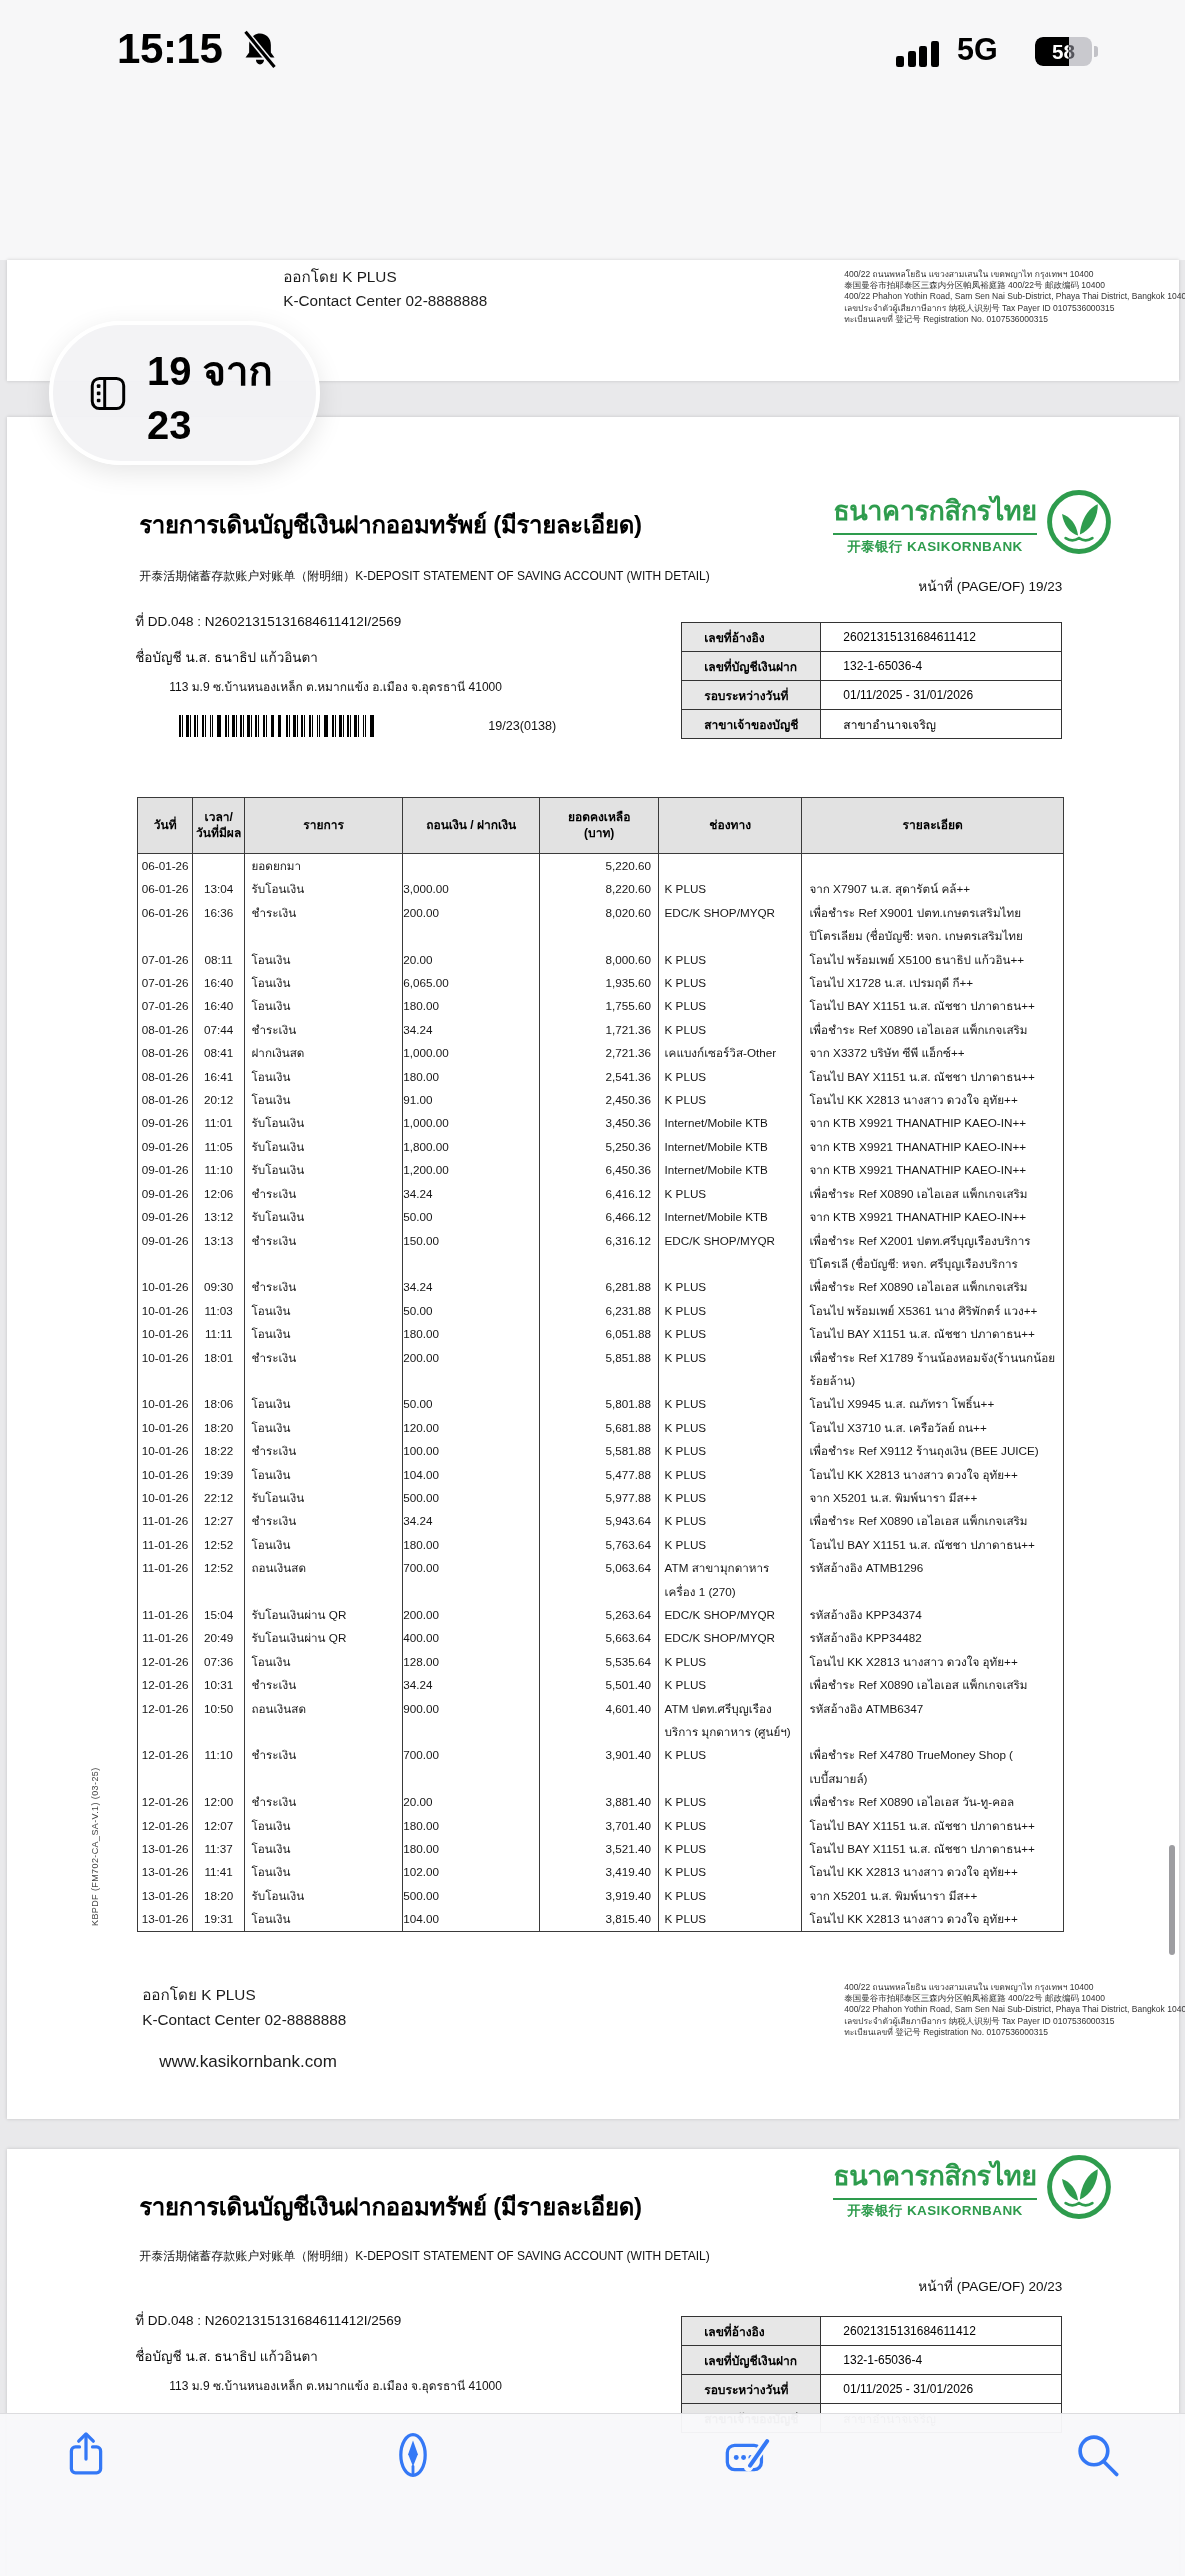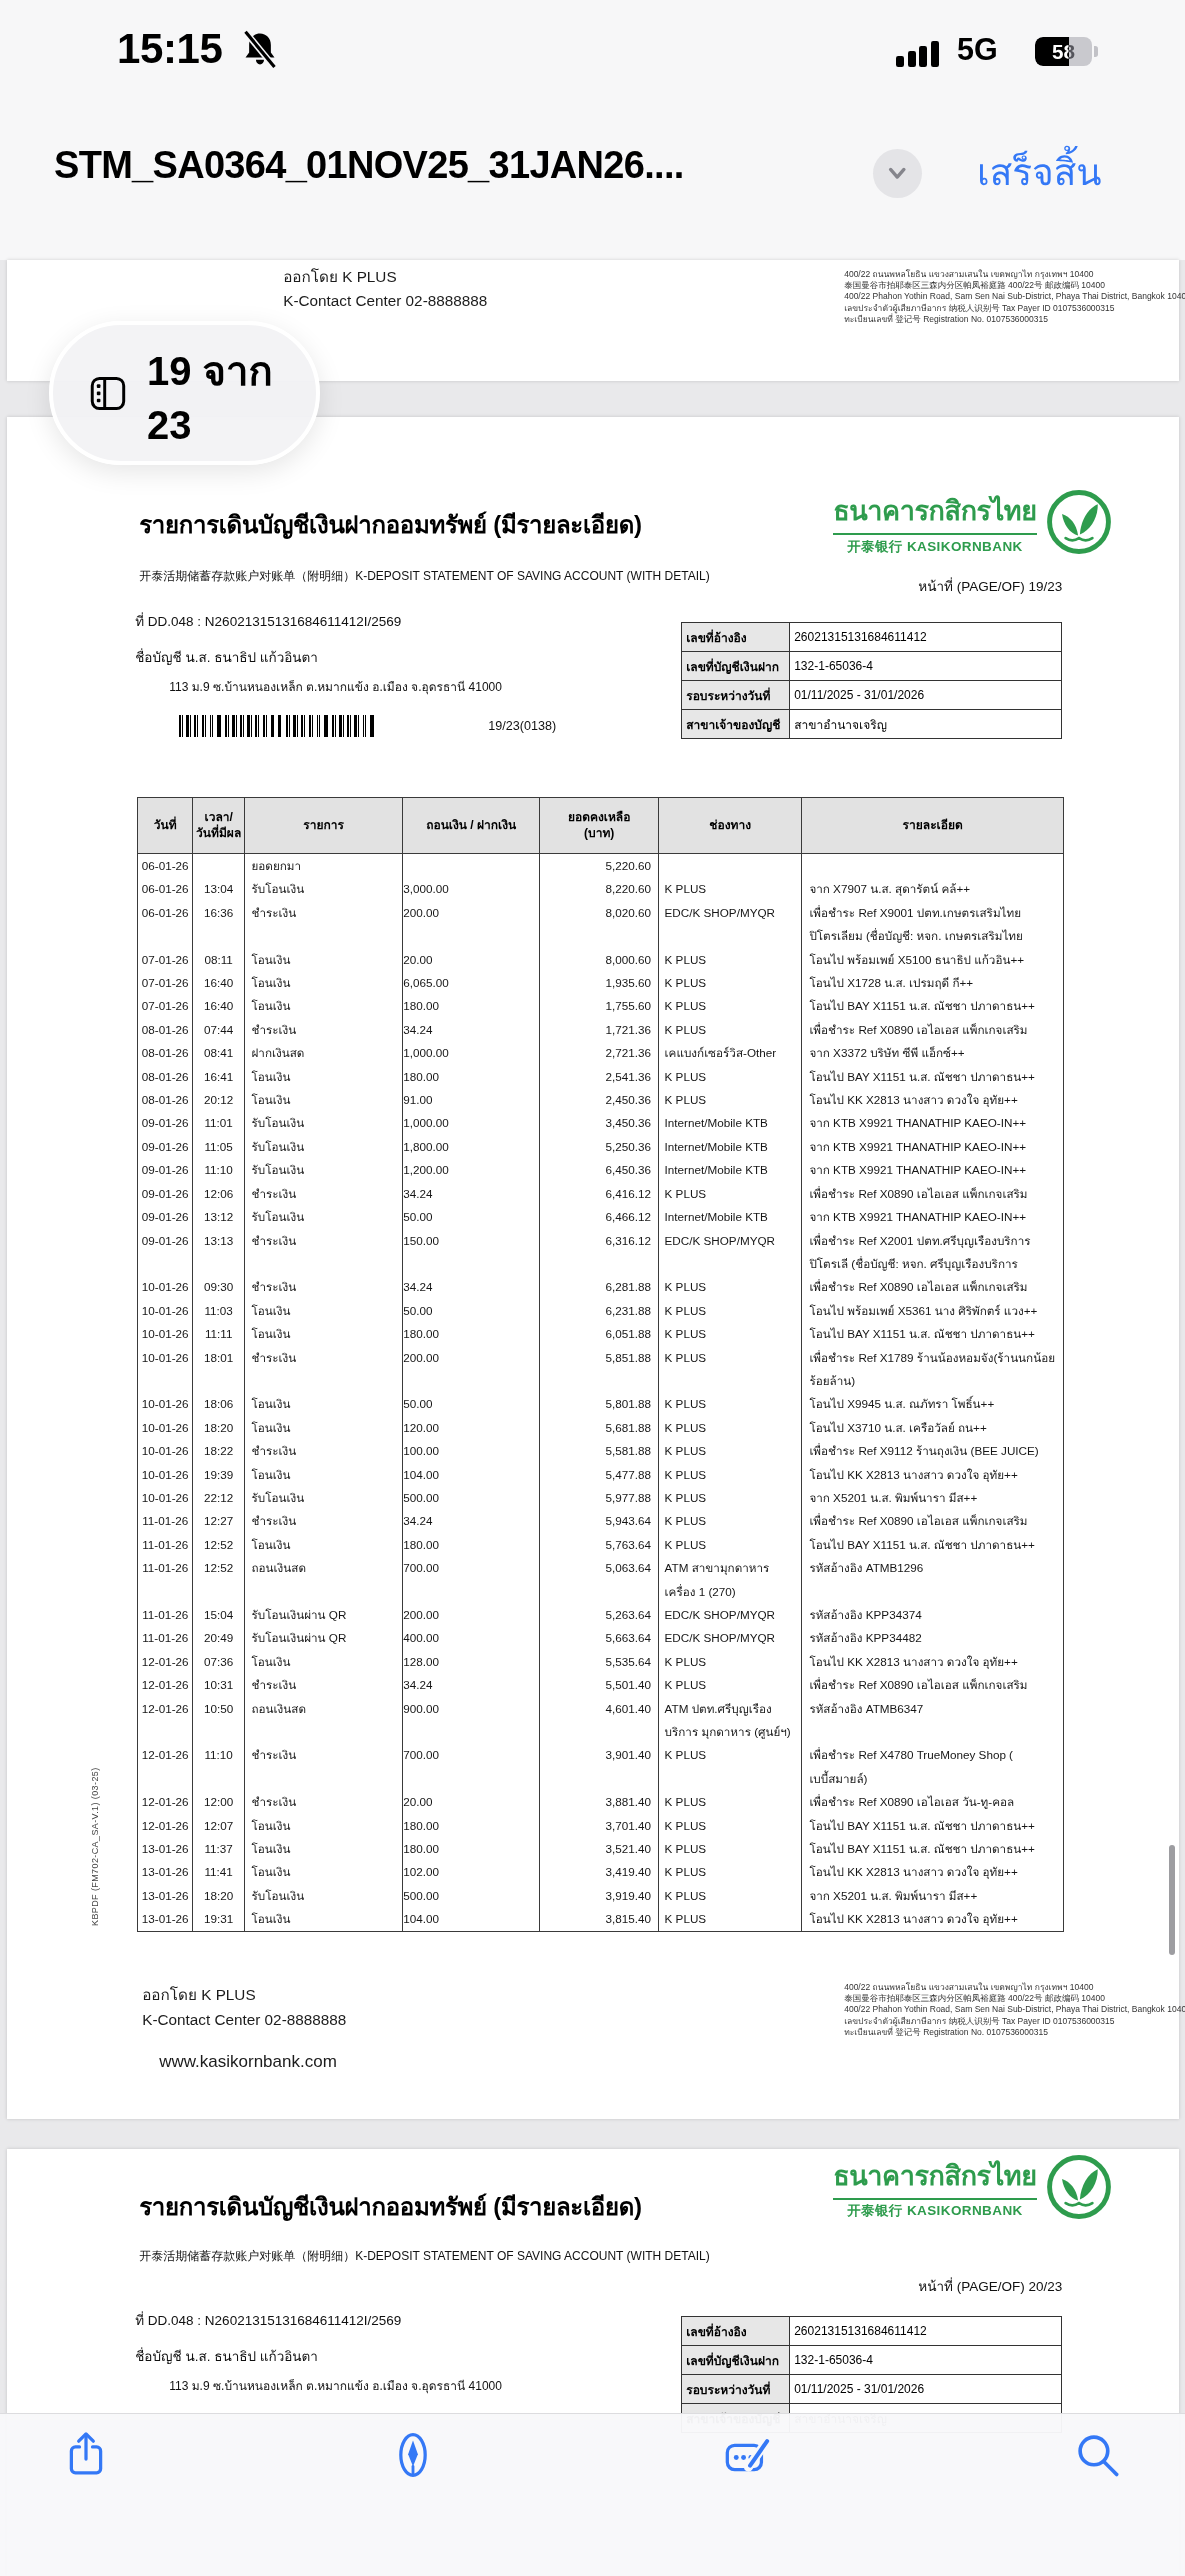--- a/index.html
+++ b/index.html
@@ -47,21 +47,21 @@
   .stm-sub { position:absolute; left:132px; font-size:12px; font-weight:400; color:#111;margin-top:20px; }
   .bank-logo { position:absolute; display:flex; gap:9px; align-items:flex-start; }
   .bank-txt { text-align:center; }
   .bank-name { font-size:27px; font-weight:700; color:#2E9C4D; border-bottom:2.7px solid #2E9C4D; padding-bottom:1px; letter-spacing:-0.4px; }
   .bank-intl { margin-top:2.7px; font-size:13.5px; font-weight:700; color:#2E9C4D; letter-spacing:0.4px; }
   .pageof { position:absolute; width:287px; text-align:right; font-size:13.5px; color:#111; }
   .docno, .acct { position:absolute; font-size:13.5px; color:#111; }
   .acct-addr { position:absolute; font-size:12px; color:#111; }
 
   .ref-table { position:absolute; width:381px; border:1.8px solid #333; border-collapse:collapse; }
-  .ref-table td { border:1.3px solid #333; height:29px; font-size:12px; color:#000; padding:0 4px; white-space:nowrap; }
+  .ref-table td { border:1.3px solid #333; height:29px; font-size:12px; color:#000; padding:0 22px; white-space:nowrap; }
   .ref-table td.lbl { background:#e7e7e7; font-weight:700; width:108px; }
 
   .barcode { position:absolute; height:21.6px; width:196px;
     background:repeating-linear-gradient(90deg,#000 0 1.8px,#fff 1.8px 2.7px,#000 2.7px 3.6px,#fff 3.6px 7.2px,#000 7.2px 10px,#fff 10px 10.8px,#000 10.8px 11.7px,#fff 11.7px 15.3px); }
   .barcode-cap { position:absolute; font-size:12.6px; color:#111; }
 
   .side-code { position:absolute; writing-mode:vertical-rl; transform:rotate(180deg); font-size:9px; color:#444; letter-spacing:0.4px; }
 
   
   .txn { position:absolute; left:130px; top:380px; border-collapse:collapse; table-layout:fixed; width:925px; border:1.8px solid #3a3a3a; }
@@ -114,29 +114,20 @@
       </div>
     <div class="net5g">5G</div>
     <div class="batt">
       <div class="batt-fill"></div>
       <div class="batt-num w">58</div>
       <div class="batt-num d">58</div>
     </div>
     <div class="batt-nub"></div>
   </div>
 
-  <div class="titlebar">
-    <div class="doc-title">STM_SA0364_01NOV25_31JAN26....</div>
-    <div class="title-chevron">
-      <svg width="30.5" height="30.5" viewBox="0 0 32 32">
-        <path d="M9 12l7 8 7-8" stroke="#85858c" stroke-width="3.5" fill="none" stroke-linecap="round" stroke-linejoin="round"></path>
-      </svg>
-    </div>
-    <div class="done-btn">เสร็จสิ้น</div>
-  </div>
 
   <div class="viewer">
 
     <div class="page p18">
       <div class="doc-small" style="position:absolute;left:276px;top:5.4px;">
         <div>ออกโดย K PLUS</div>
         <div>K-Contact Center 02-8888888</div>
       </div>
       <div class="addr-block" style="left:837px;top:9px;">
         <div>400/22 ถนนพหลโยธิน แขวงสามเสนใน เขตพญาไท กรุงเทพฯ 10400</div>

